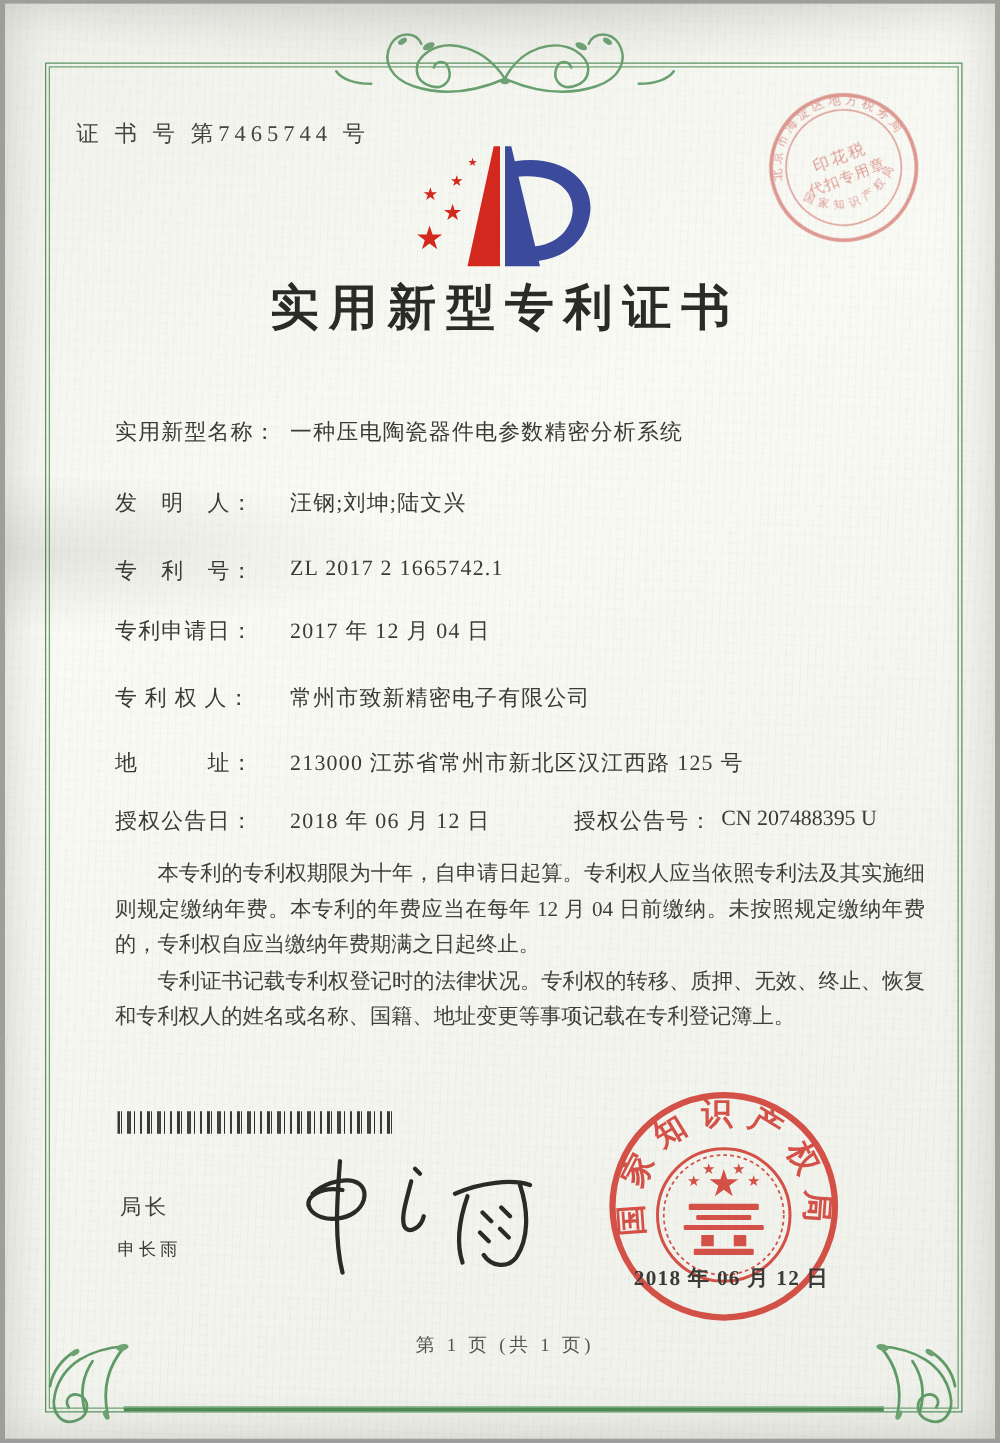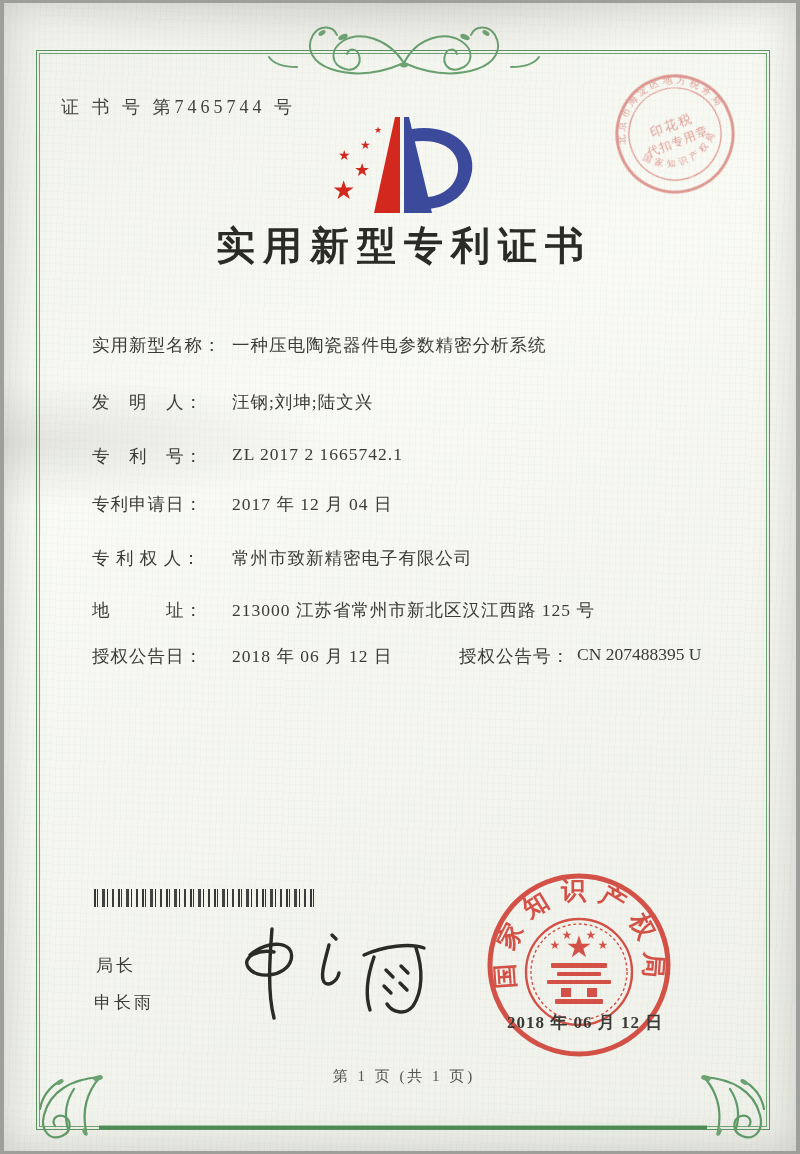--- a/index.html
+++ b/index.html
@@ -34,21 +34,21 @@
     font-size:17px;line-height:28.5px;color:#403f3a;text-align:justify;}
   .body-text p{margin:0;text-indent:2em;}
   .barcode{position:absolute;left:90px;top:886px;width:222px;height:18px;opacity:.88;
     background:repeating-linear-gradient(90deg,
       #1d1d1d 0 2px,transparent 2px 3px,
       #1d1d1d 3px 4px,transparent 4px 8px,
       #2a2a2a 8px 11px,transparent 11px 13px,
       #111 13px 14px,transparent 14px 18px,
       #222 18px 20px,transparent 20px 24px);}
   .signer-title{position:absolute;left:92px;top:951px;font-size:17px;letter-spacing:3px;color:#3c3c37;}
-  .signer-name{position:absolute;left:90px;top:988px;font-size:17px;letter-spacing:3px;color:#3c3c37;}
+  .signer-name{position:absolute;left:90px;top:988px;font-size:14px;letter-spacing:3px;color:#3c3c37;}
   .signature{position:absolute;left:212px;top:916px;}
   .seal{position:absolute;left:481px;top:868px;width:188px;height:188px;opacity:.88;}
   .seal-date{position:absolute;left:503px;top:1008px;font-size:17px;letter-spacing:1px;color:#3a3a36;font-weight:bold;}
   .tax-stamp{position:absolute;left:608px;top:68px;width:126px;height:126px;
     transform:rotate(-21deg);opacity:.6;filter:blur(.3px);}
   .footer{position:absolute;left:0;top:1064px;width:800px;text-align:center;
     font-size:15px;letter-spacing:3px;color:#56544e;}
   .ornament-top{position:absolute;left:263px;top:20px;}
   .flourish{position:absolute;top:1068px;}
   .flourish.left{left:26px;}
@@ -150,20 +150,22 @@
   <div class="row" style="top:641px">
     <span class="lbl">授权公告日：</span>
     <span class="val">2018 年 06 月 12 日</span>
   </div>
   <div class="grant-num">
     <span class="lbl">授权公告号：</span>
     <span class="val">CN 207488395 U</span>
   </div>
 
   <div class="body-text">
+    <p>本专利的专利权期限为十年，自申请日起算。专利权人应当依照专利法及其实施细则规定缴纳年费。本专利的年费应当在每年 12 月 04 日前缴纳。未按照规定缴纳年费的，专利权自应当缴纳年费期满之日起终止。</p>
+    <p>专利证书记载专利权登记时的法律状况。专利权的转移、质押、无效、终止、恢复和专利权人的姓名或名称、国籍、地址变更等事项记载在专利登记簿上。</p>
   </div>
 
   <div class="barcode"></div>
 
   <div class="signer-title">局长</div>
   <div class="signer-name">申长雨</div>
 
   <svg class="signature" width="218" height="106" viewBox="0 0 218 106">
     <g stroke="#2a2a26" stroke-width="3.4" fill="none" stroke-linecap="round" stroke-linejoin="round">
       <path d="M34,36 C52,20 80,22 75,41 C70,58 40,61 32,48 C26,38 42,30 58,33"></path>

